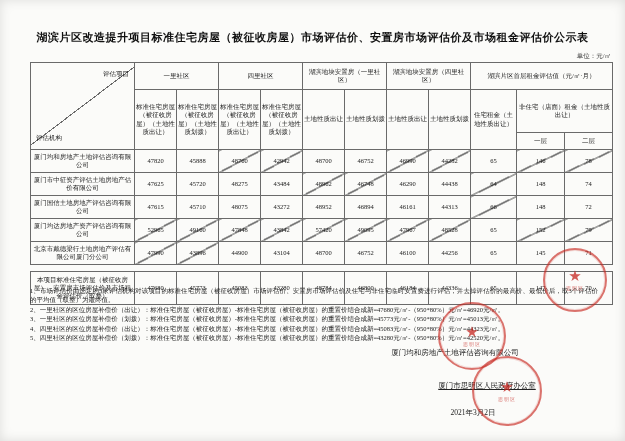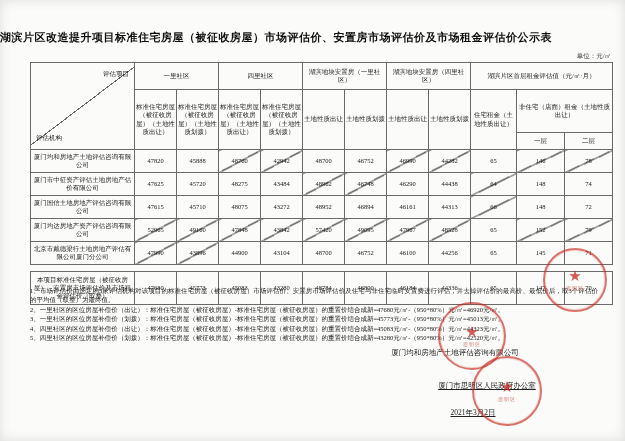--- a/index.html
+++ b/index.html
@@ -4,21 +4,21 @@
 <style>
   html,body{margin:0;padding:0;}
   body{
     width:625px;height:441px;overflow:hidden;position:relative;
     background:#fbfbf9;color:#1c1c1c;
     font-family:"Liberation Serif","DejaVu Serif",serif;
     box-shadow:inset 0 0 12px rgba(0,0,0,.12);
   }
   .title{
     position:absolute;top:30px;left:0;width:100%;
-    font-size:11px;font-weight:bold;letter-spacing:.5px;color:#111;
+    text-align:center;font-size:11px;font-weight:bold;letter-spacing:.5px;color:#111;
   }
   .unit-note{
     position:absolute;top:52px;right:14px;font-size:6.5px;color:#333;
   }
   .tbl-wrap{position:absolute;left:30px;top:62px;width:582px;}
   table{border-collapse:collapse;table-layout:fixed;width:582px;}
   td,th{
     border:1px solid #6a6a6a;font-weight:normal;
     font-size:6.5px;line-height:1.25;text-align:center;vertical-align:middle;
     padding:1px;color:#222;overflow:hidden;
@@ -223,21 +223,21 @@
 <div class="notes">
   <div>1、市场评估价由选定的5家评估机构对该项目的标准住宅房屋（被征收房屋）市场评估价、安置房市场评估价及住宅与非住宅临时安置费进行评估，并去掉评估价的最高价、最低价后，取3个评估价的平均值（取整）为最终值。</div>
   <div>2、一里社区的区位房屋补偿价（出让）：标准住宅房屋（被征收房屋）-标准住宅房屋（被征收房屋）的重置价结合成新=47680元/㎡-（950*80%）元/㎡=46920元/㎡。</div>
   <div>3、一里社区的区位房屋补偿价（划拨）：标准住宅房屋（被征收房屋）-标准住宅房屋（被征收房屋）的重置价结合成新=45773元/㎡-（950*80%）元/㎡=45013元/㎡。</div>
   <div>4、四里社区的区位房屋补偿价（出让）：标准住宅房屋（被征收房屋）-标准住宅房屋（被征收房屋）的重置价结合成新=45083元/㎡-（950*80%）元/㎡=44323元/㎡。</div>
   <div>5、四里社区的区位房屋补偿价（划拨）：标准住宅房屋（被征收房屋）-标准住宅房屋（被征收房屋）的重置价结合成新=43280元/㎡-（950*80%）元/㎡=42520元/㎡。</div>
 </div>
 
 <div class="sign" style="left:455px;top:348px;">厦门均和房地产土地评估咨询有限公司</div>
 <div class="sign" style="left:487px;top:381px;text-decoration:underline;">厦门市思明区人民政府办公室</div>
-<div class="sign" style="left:473px;top:408px;text-decoration:underline;">2021年3月2日</div>
+<div class="sign" style="left:473px;top:408px;">2021年3月2日</div>
 
 <div class="stamp" style="left:543px;top:248px;width:60px;height:60px;">
   <span class="star">★</span>
   <span class="ring-text">思明区</span>
 </div>
 <div class="stamp" style="left:438px;top:302px;width:64px;height:64px;">
   <span class="star">★</span>
   <span class="ring-text">思明区</span>
 </div>
 <div class="stamp" style="left:472px;top:356px;width:66px;height:66px;">

